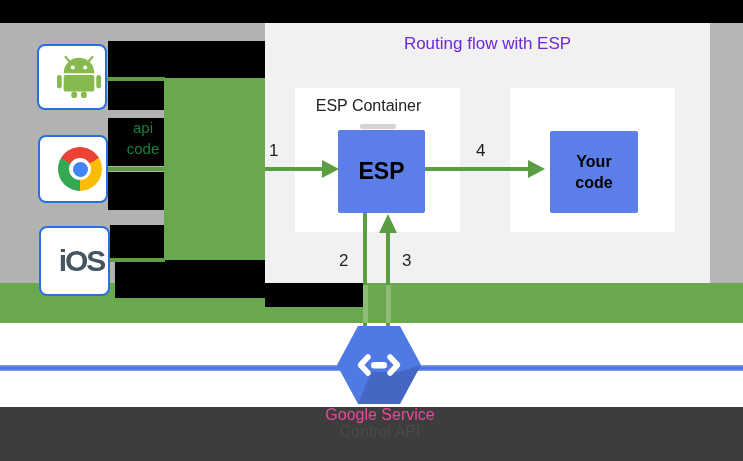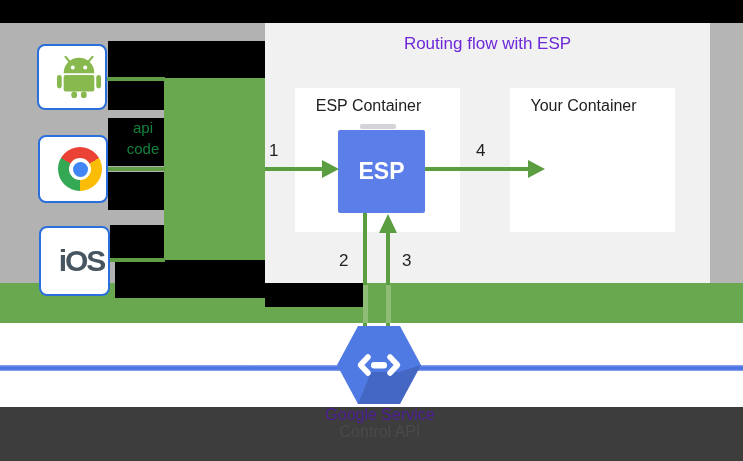--- a/index.html
+++ b/index.html
@@ -45,21 +45,21 @@
   .chrome-ring{position:absolute;left:11px;top:11px;width:22px;height:22px;border-radius:50%;background:#fff;}
   .chrome-core{position:absolute;left:14.5px;top:14.5px;width:15px;height:15px;border-radius:50%;background:#4285f4;}
   
   .panel-title{left:265px;top:34px;width:445px;text-align:center;font-size:17px;color:#6d28d9;}
   .container-box{background:#ffffff;}
   .esp-container{left:295px;top:88px;width:165px;height:144px;}
   .your-container{left:510px;top:88px;width:165px;height:144px;}
   .container-label{top:97px;width:147px;text-align:center;font-size:16px;color:#212121;}
   .lbl-esp{left:295px;}
   .lbl-your{left:510px;}
-  .blue-box{background:#5c7ee8;color:#ffffff;font-weight:bold;display:flex;align-items:center;justify-content:center;text-align:center;border-radius:2px;}
+  .blue-box{background:#5c7ee8;color:#000000;font-weight:bold;display:flex;align-items:center;justify-content:center;text-align:center;border-radius:2px;}
   .esp-box{left:338px;top:130px;width:87px;height:83px;font-size:23px;}
   .your-code-box{left:550px;top:131px;width:88px;height:82px;font-size:16px;line-height:21px;padding:0 14px;box-sizing:border-box;}
   .artifact{left:360px;top:124px;width:36px;height:5px;background:#d4d4d8;border-radius:2px;}
   
   .hline{height:4px;background:#5b9e42;}
   .a1-line{left:265px;top:167px;width:58px;}
   .a4-line{left:425px;top:167px;width:104px;}
   .head-right{width:0;height:0;border-top:9px solid transparent;border-bottom:9px solid transparent;border-left:17px solid #5b9e42;}
   .a1-head{left:322px;top:160px;}
   .a4-head{left:528px;top:160px;}
@@ -76,21 +76,21 @@
   .n2{left:339px;top:251px;}
   .n3{left:402px;top:251px;}
   .n4{left:476px;top:141px;}
   
   .blue-line{left:0;top:365px;width:743px;height:6px;
     background:linear-gradient(to bottom,#93a9ee,#4c74e4 35%,#4c74e4 70%,#93a9ee);}
   .hexagon{left:337px;top:326px;width:84px;height:78px;}
   
   .dark-bar{left:0;top:407px;width:743px;height:54px;background:#3d3d3d;}
   .service-text{left:180px;top:406px;width:400px;text-align:center;font-size:16px;line-height:17px;}
-  .service-line1{color:#4c1d95;text-align:center;}
+  .service-line1{color:#ec4899;text-align:center;}
   .service-line2{color:#4a4a4e;}
 </style>
 </head>
 <body>
 
 <div id="stage">
 
   <div class="abs gray-left"></div>
   <div class="abs panel"></div>
   <div class="abs right-strip"></div>
@@ -139,24 +139,24 @@
   </div>
   <div class="abs client-box box-ios">
     <span class="ios-text">iOS</span>
   </div>
 
   <div class="abs panel-title">Routing flow with ESP</div>
 
   <div class="abs container-box esp-container"></div>
   <div class="abs container-box your-container"></div>
   <div class="abs container-label lbl-esp">ESP Container</div>
-  <div class="abs container-label lbl-your">Your Container</div>
 
   <div class="abs artifact"></div>
   <div class="abs blue-box esp-box">ESP</div>
+  <div class="abs blue-box your-code-box">Your code</div>
 
   <div class="abs hline a1-line"></div>
   <div class="abs head-right a1-head"></div>
   <div class="abs hline a4-line"></div>
   <div class="abs head-right a4-head"></div>
 
   <div class="abs vline v2-dark"></div>
   <div class="abs v2-light" style="position:absolute;width:5px;"></div>
   <div class="abs vline v2-tick"></div>
   <div class="abs vline v3-dark"></div>

